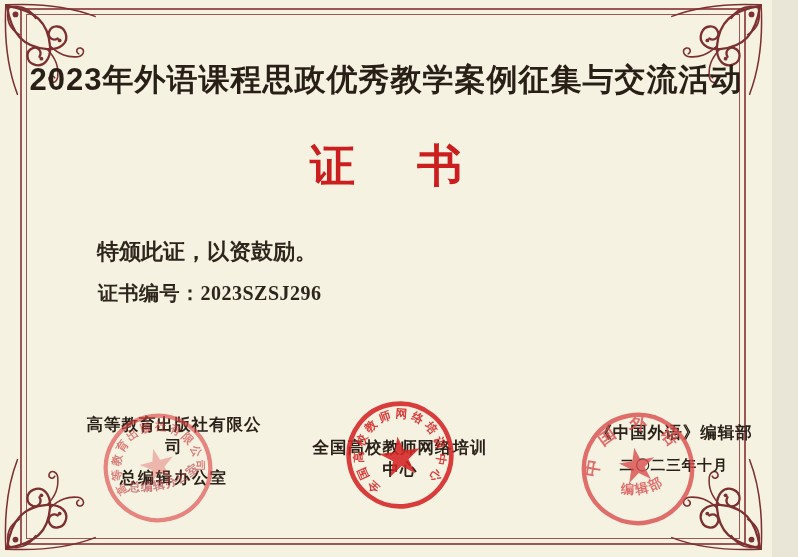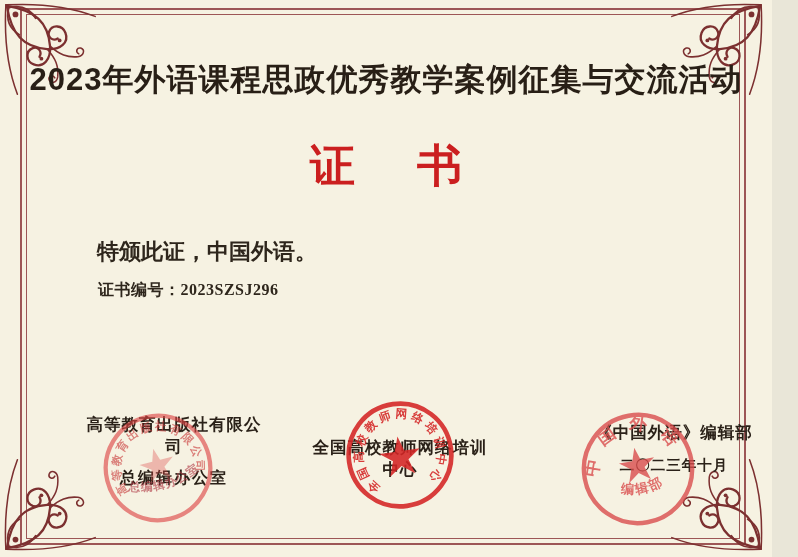--- a/index.html
+++ b/index.html
@@ -39,21 +39,21 @@
     font-size:45px;font-weight:bold;color:#cb1f1f;
     font-family:"Liberation Serif","DejaVu Serif",serif;
   }
   .bodyblock{
     position:absolute;left:62px;top:226px;width:678px;
     color:#2e261c;font-weight:600;
   }
   .bodyblock p{margin:0;}
   .statement{font-size:22px;line-height:37px;text-indent:38px;}
   .commendation{font-size:22px;margin-top:11px !important;padding-left:35px;}
-  .serial{font-size:16px;margin-top:13px !important;padding-left:36px;letter-spacing:.5px;}
+  .serial{font-size:20px;margin-top:13px !important;padding-left:36px;letter-spacing:.5px;}
 
   .sig{position:absolute;text-align:center;color:#2a2118;font-weight:bold;}
   .sig .l1{font-size:16.5px;letter-spacing:1px;}
   .sig .l2{font-size:16px;letter-spacing:2px;margin-top:10px;}
   .sig1{left:86px;top:414px;width:176px;}
   .sig2{left:304px;top:437px;width:192px;}
   .sig3{left:588px;top:422px;width:172px;}
   .sig3 .l2{font-size:14.5px;letter-spacing:1px;margin-top:12px;}
 
   .stamp{position:absolute;pointer-events:none;}
@@ -140,21 +140,21 @@
   </svg>
 
   <h1 class="title">2023年外语课程思政优秀教学案例征集与交流活动</h1>
 
   <div class="heading">
     <span>证</span>
     <span>书</span>
   </div>
 
   <div class="bodyblock">
-    <p class="commendation">特颁此证，中国外语。</p>
+    <p class="commendation">特颁此证，以资鼓励。</p>
     <p class="serial">证书编号：2023SZSJ296</p>
   </div>
 
   <div class="sig sig1">
     <div class="l1">高等教育出版社有限公司</div>
     <div class="l2">总编辑办公室</div>
   </div>
   <div class="sig sig2">
     <div class="l1">全国高校教师网络培训中心</div>
   </div>

